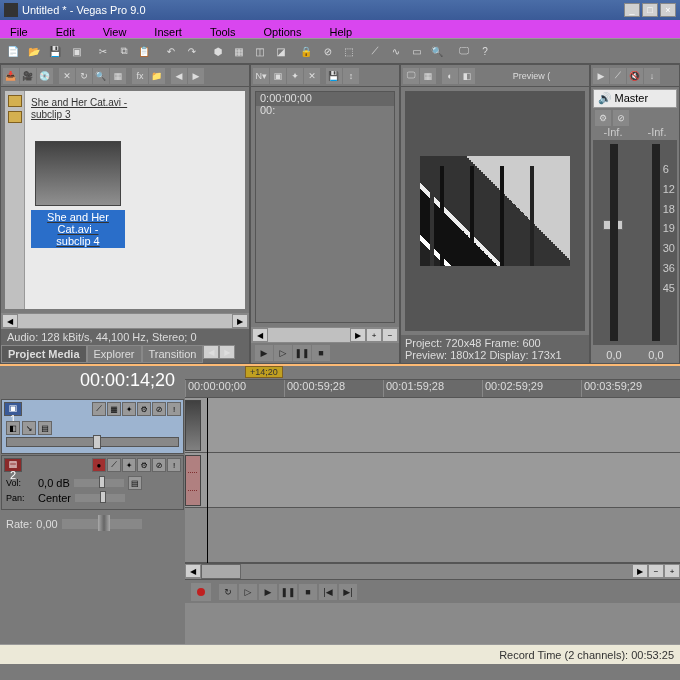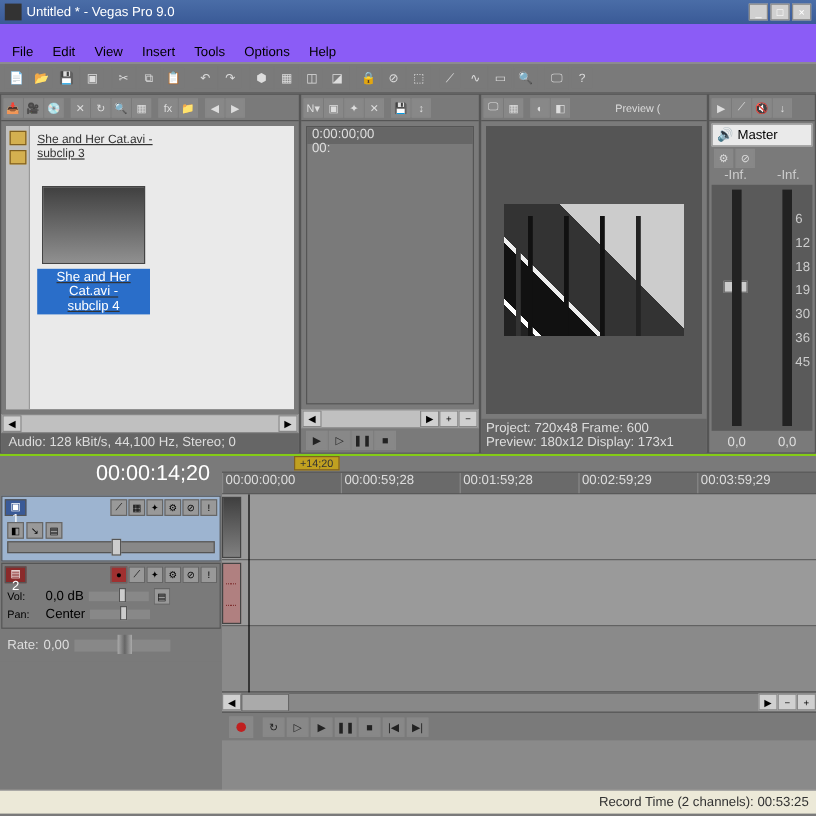--- a/index.html
+++ b/index.html
@@ -2,21 +2,21 @@
 <html><head>
 <meta charset="utf-8">
 <style>
 * { box-sizing: border-box; margin: 0; padding: 0; font-family: Tahoma, sans-serif; font-size: 11px; }
 body { background: #7a7a7a; width: 680px; height: 680px; position: relative; overflow: hidden; }
 .titlebar { height: 20px; background: linear-gradient(#4a6da7, #3a5a97); color: #fff; display: flex; align-items: center; padding: 0 4px; }
 .titlebar .icon { width: 14px; height: 14px; background: #333; margin-right: 4px; }
 .titlebar span { flex: 1; }
 .winbtns { display: flex; gap: 2px; }
 .winbtn { width: 16px; height: 14px; background: #d0d0d0; border: 1px solid #888; display:flex; align-items:center; justify-content:center; font-size:9px; }
-.menubar { height: 18px; background: #8b5cf6; display: flex; padding: 16px 4px; gap: 4px; }
+.menubar { height: 18px; background: #d946ef; display: flex; padding: 4px 4px; gap: 16px; }
 .menubar span { padding: 2px 6px; }
 .toolbar { height: 26px; background: #7a7a7a; border-top:1px solid #999; border-bottom:1px solid #555; display:flex; align-items:center; padding:0 4px; gap:1px; }
 .tbtn { width: 20px; height: 20px; background:#7a7a7a; border:1px solid #7a7a7a; display:flex; align-items:center; justify-content:center; color:#ddd; font-size:10px; }
 .sep { width:4px; }
 .workspace { display:flex; height:300px; }
 .panel { background:#7a7a7a; border:1px solid #555; position:relative; display:flex; flex-direction:column; }
 .panel-tb { height:22px; display:flex; align-items:center; padding:0 2px; gap:1px; border-bottom:1px solid #555;}
 .mini-btn { width:16px; height:16px; border:1px solid #888; background:#888; display:flex; align-items:center; justify-content:center; font-size:9px; color:#ddd;}
 .media-panel { width:250px; }
 .expl-area { flex:1; background:#eaeaea; margin:4px; position:relative; }
@@ -43,21 +43,21 @@
 .bw-img::before { content:""; position:absolute; inset:0; background: linear-gradient(45deg,#222 0%,#222 10%,#fff 10%,#fff 12%,#111 12%,#111 30%,#eee 30%,#eee 32%,#333 32%,#333 60%,#ccc 60%,#ccc 100%);}
 .bw-img::after { content:""; position:absolute; left:20px; top:10px; width:4px; height:100px; background:#111; box-shadow: 30px 0 0 #111, 60px 0 0 #111, 90px 0 0 #222, -10px 20px 0 #333;}
 .preview-info { padding:2px 4px; font-size:9px; color:#ddd; background:#666;}
 .master-panel { width:90px; }
 .master-hdr { background:#eaeaea; font-size:10px; padding:2px 4px; border:1px solid #999; margin:2px;}
 .meter { flex:1; margin:2px; background:#5a5a5a; position:relative; display:flex; justify-content:space-around; padding:4px 0;}
 .meter-bar { width:8px; background:#222; position:relative;}
 .scale { position:absolute; right:2px; top:20px; font-size:8px; color:#ccc; line-height:1.8;}
 .fader { position:absolute; left:10px; top:50px; width:20px; height:40px;}
 .fader-knob { width:20px; height:10px; background:#ccc; border:1px solid #666; margin-top:30px;}
-.mainbody { display:flex; height:280px; border-top:2px solid #84cc16;}
+.mainbody { display:flex; height:280px; border-top:2px solid #fdba74;}
 .track-headers { width:185px; background:#7a7a7a; }
 .timecode-big { height:32px; color:#fff; font-size:18px; text-align:right; padding:4px 10px 0 0; font-family:Arial;}
 .track-hdr { height:55px; border:1px solid #555; margin:1px; padding:2px; position:relative;}
 .track-hdr.video { background:#9db4d0;}
 .track-hdr.audio { background:#7a7a7a;}
 .track-num { position:absolute; left:2px; top:2px; width:18px; height:14px; border:1px solid #555; text-align:center; font-size:9px;}
 .track-num.v { background:#3a5a97; color:#fff;}
 .track-num.a { background:#8a2a2a; color:#fff;}
 .track-btns { position:absolute; top:2px; right:2px; display:flex; gap:1px;}
 .tb { width:14px; height:14px; border:1px solid #666; background:#999; font-size:8px; display:flex; align-items:center; justify-content:center;}
@@ -177,20 +177,27 @@
       </div>
     </div>
     <div class="scroll-h">
       <div class="scroll-btn">◀</div>
       <div style="flex:1"></div>
       <div class="scroll-btn">▶</div>
     </div>
     <div class="info-area">
       <div>Audio: 128 kBit/s, 44,100 Hz, Stereo; 0</div>
     </div>
+    <div class="tabs">
+      <div class="tab active">Project Media</div>
+      <div class="tab">Explorer</div>
+      <div class="tab">Transition</div>
+      <div class="scroll-btn">◀</div>
+      <div class="scroll-btn">▶</div>
+    </div>
   </div>
 
   <div class="panel trimmer">
     <div class="panel-tb">
       <div class="mini-btn">N▾</div>
       <div class="mini-btn">▣</div>
       <div class="mini-btn">✦</div>
       <div class="mini-btn">✕</div>
       <div class="sep"></div>
       <div class="mini-btn">💾</div>

